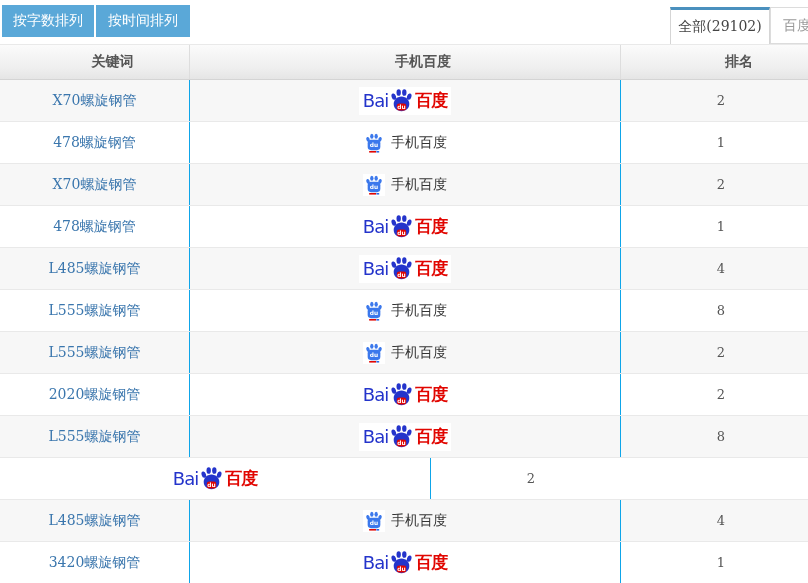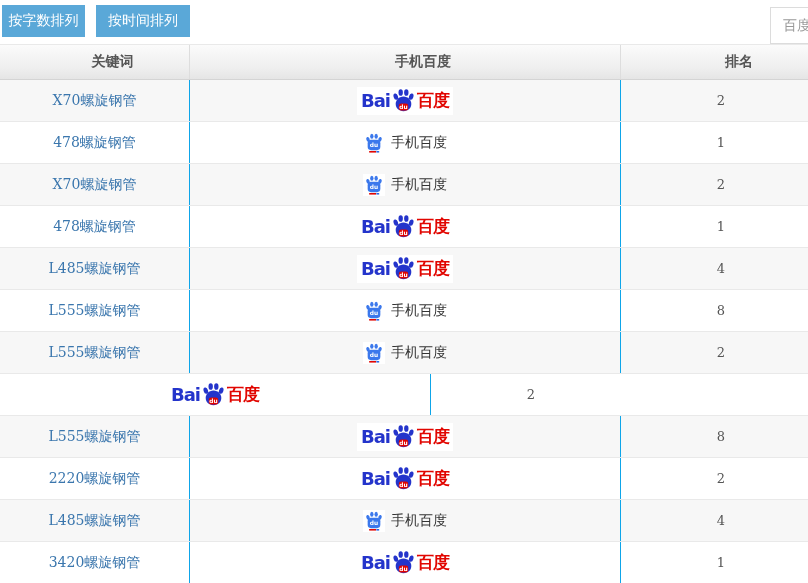--- a/index.html
+++ b/index.html
@@ -10,21 +10,21 @@
   }
   #app { position: relative; width: 808px; height: 583px; overflow: hidden; background: #fff; }
 
   
   .sort-btn {
     position: absolute; top: 5px; height: 32px;
     background: #5aa8d8; color: #fff; border: none;
     font-size: 14px; font-family: "DejaVu Serif", "Liberation Serif", serif;
     cursor: pointer; text-align: center;
   }
-  #btn-words { left: 2px;  width: 83px; }
+  #btn-words { left: 2px;  width: 92px; }
   #btn-time  { left: 96px; width: 94px; }
 
   
   .tab {
     position: absolute; top: 7px; height: 37px;
     font-size: 14px; line-height: 32px; z-index: 3;
     cursor: pointer; background: #fff;
   }
   #tab-all {
     left: 670px; width: 100px;
@@ -64,21 +64,21 @@
   .kw-link { color: #3a76ad; text-decoration: none; font-size: 14px; cursor: pointer; }
   .rank { color: #555; font-size: 13px; }
 
   
   .baidu-logo {
     display: inline-flex; align-items: center;
     background: #fff; padding: 1px 4px; height: 28px;
   }
   .baidu-logo .bai {
     font-family: "DejaVu Sans", "Liberation Sans", sans-serif;
-    font-weight: bold; font-size: 18px; color: #2434cb; letter-spacing: -1px;
+    font-weight: normal; font-size: 18px; color: #2434cb; letter-spacing: -1px;
   }
   .baidu-logo .cn {
     font-family: "DejaVu Sans", "Liberation Sans", sans-serif;
     font-weight: bold; font-size: 17px; color: #e10601; letter-spacing: -1px;
   }
   .paw-d { width: 25px; height: 25px; margin: 0 1px; }
   .paw-d .blue { fill: #2434cb; }
 
   
   .mobile-engine { display: inline-flex; align-items: center; }
@@ -93,20 +93,21 @@
   }
 </style>
 </head>
 <body>
 
 <div id="app">
 
   <button id="btn-words" class="sort-btn">按字数排列</button>
   <button id="btn-time" class="sort-btn">按时间排列</button>
 
+  <div id="tab-all" class="tab">全部(29102)</div>
   <div id="tab-baidu" class="tab">百度</div>
 
   <div class="thead">
     <div class="hcell col1">关键词</div>
     <div class="hcell col2">手机百度</div>
     <div class="hcell col3">排名</div>
   </div>
 
   <div class="tbody">
       <div class="trow odd">
@@ -286,20 +287,23 @@
         </span>
         <span class="m-label">手机百度</span>
       </span>
 
     </div>
     <div class="cell col3">
       <span class="rank">2</span>
     </div>
   </div>
       <div class="trow even">
+    <div class="cell col1">
+      <a class="kw-link" href="#">2020螺旋钢管</a>
+    </div>
     <div class="cell col2">
 
       <span class="baidu-logo" style="display: inline-flex;">
         <span class="bai">Bai</span>
         <svg class="paw-d" viewBox="0 0 24 24">
           <ellipse class="blue" cx="4.6" cy="8.3" rx="2.1" ry="3.1" transform="rotate(-18 4.6 8.3)"></ellipse>
           <ellipse class="blue" cx="9.3" cy="4.3" rx="2.1" ry="3.2"></ellipse>
           <ellipse class="blue" cx="14.7" cy="4.3" rx="2.1" ry="3.2"></ellipse>
           <ellipse class="blue" cx="19.4" cy="8.3" rx="2.1" ry="3.1" transform="rotate(18 19.4 8.3)"></ellipse>
           <path class="blue" d="M12 8.2 C7.4 8.2 4.5 11.7 4.5 15.4 C4.5 19.6 8 22.2 12 22.2 C16 22.2 19.5 19.6 19.5 15.4 C19.5 11.7 16.6 8.2 12 8.2 Z"></path>
@@ -333,23 +337,20 @@
         </svg>
         <span class="cn">百度</span>
       </span>
 
     </div>
     <div class="cell col3">
       <span class="rank">8</span>
     </div>
   </div>
       <div class="trow even">
-    <div class="cell col1">
-      <a class="kw-link" href="#">2220螺旋钢管</a>
-    </div>
     <div class="cell col2">
 
       <span class="baidu-logo" style="display: inline-flex;">
         <span class="bai">Bai</span>
         <svg class="paw-d" viewBox="0 0 24 24">
           <ellipse class="blue" cx="4.6" cy="8.3" rx="2.1" ry="3.1" transform="rotate(-18 4.6 8.3)"></ellipse>
           <ellipse class="blue" cx="9.3" cy="4.3" rx="2.1" ry="3.2"></ellipse>
           <ellipse class="blue" cx="14.7" cy="4.3" rx="2.1" ry="3.2"></ellipse>
           <ellipse class="blue" cx="19.4" cy="8.3" rx="2.1" ry="3.1" transform="rotate(18 19.4 8.3)"></ellipse>
           <path class="blue" d="M12 8.2 C7.4 8.2 4.5 11.7 4.5 15.4 C4.5 19.6 8 22.2 12 22.2 C16 22.2 19.5 19.6 19.5 15.4 C19.5 11.7 16.6 8.2 12 8.2 Z"></path>

